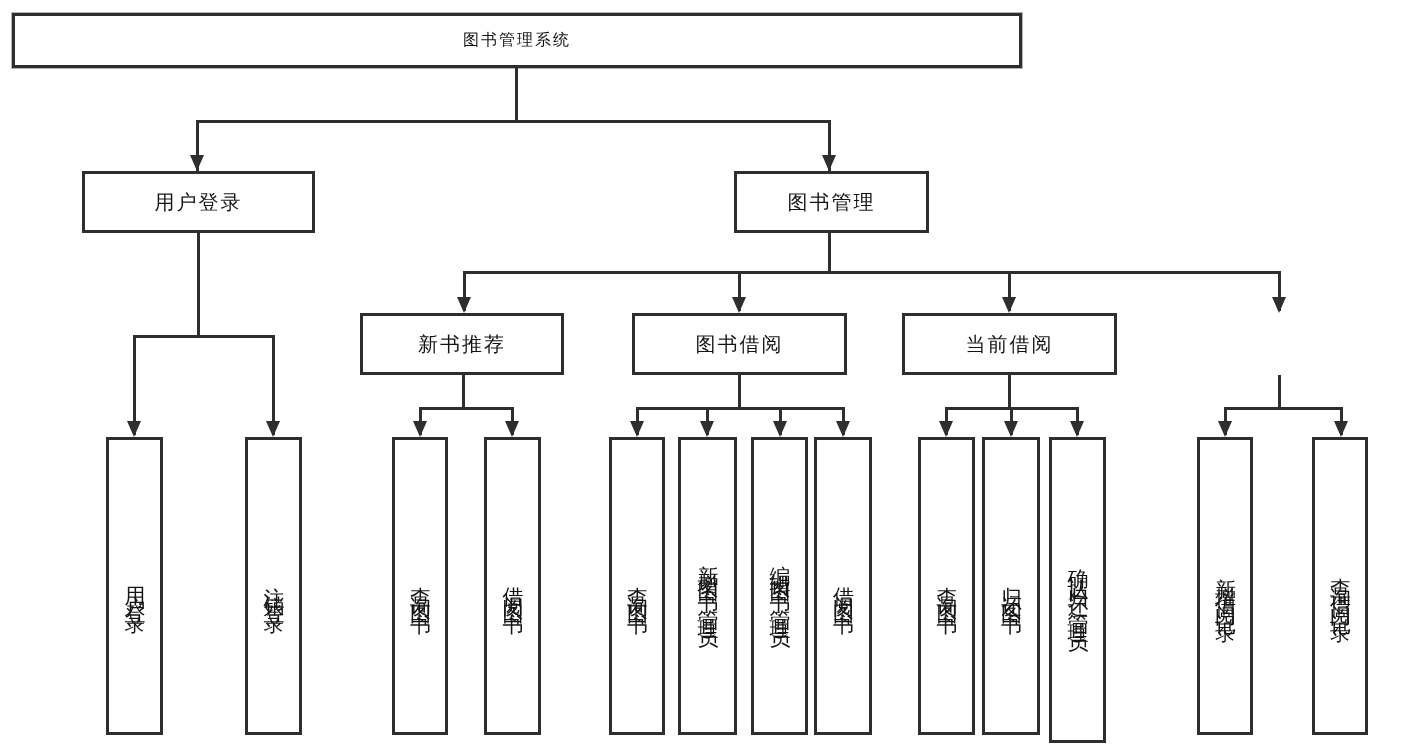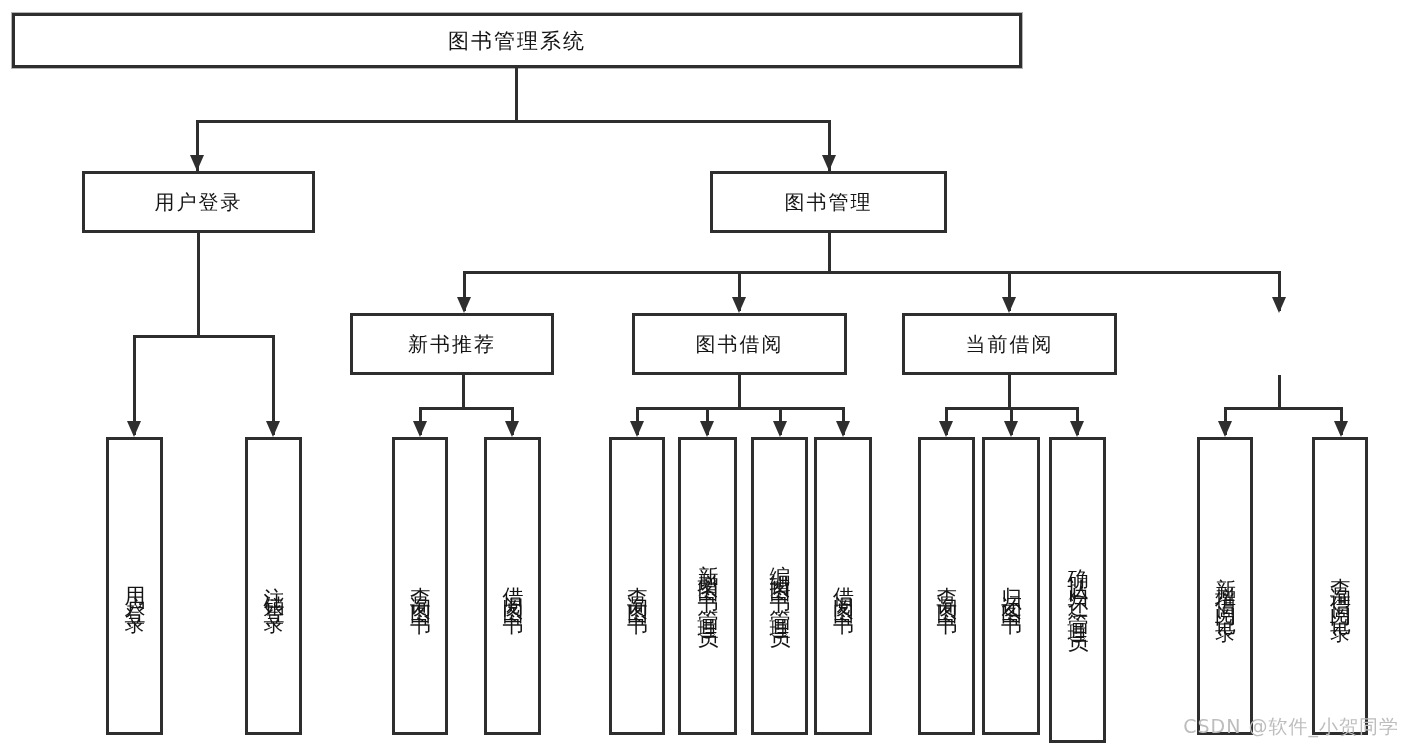--- a/index.html
+++ b/index.html
@@ -15,21 +15,21 @@
     position:absolute;
     box-sizing:border-box;
     border:3px solid #2e2e2e;
     background:#fff;
     display:flex;
     align-items:center;
     justify-content:center;
     color:#141414;
   }
   .hbox{font-size:20px;letter-spacing:2px;}
-  .rootbox{font-size:21px;letter-spacing:2px;box-shadow:0 0 0 1px #b5b5b5;}
+  .rootbox{font-size:16px;letter-spacing:2px;box-shadow:0 0 0 1px #b5b5b5;}
   .vbox{
     writing-mode:vertical-rl;
     text-orientation:mixed;
     font-size:21px;
     letter-spacing:9px;
     line-height:1;
     padding-top:4px;
   }
   .vline,.hline{position:absolute;background:#2e2e2e;}
   .vline{width:3px;}
@@ -60,21 +60,21 @@
   <div class="vline" style="left:515px;top:68px;height:53px;"></div>
   <div class="hline" style="left:197px;top:120px;width:634px;"></div>
   <div class="vline" style="left:196px;top:120px;height:51px;"></div>
   <div class="arrow" style="left:190px;top:155px;"></div>
   <div class="vline" style="left:828px;top:120px;height:51px;"></div>
   <div class="arrow" style="left:822px;top:155px;"></div>
 
   <div class="box hbox" style="left:82px;top:171px;width:233px;height:62px;">
     <span>用户登录</span>
   </div>
-  <div class="box hbox" style="left:710px;top:171px;width:237px;height:62px;font-family:Liberation Mono, monospace;">
+  <div class="box hbox" style="left:734px;top:171px;width:195px;height:62px;font-family:Liberation Mono, monospace;">
     <span>图书管理</span>
   </div>
 
   <div class="vline" style="left:197px;top:233px;height:104px;"></div>
   <div class="hline" style="left:133px;top:335px;width:142px;"></div>
   <div class="vline" style="left:133px;top:335px;height:100px;"></div>
   <div class="arrow" style="left:127px;top:421px;"></div>
   <div class="vline" style="left:272px;top:335px;height:100px;"></div>
   <div class="arrow" style="left:266px;top:421px;"></div>
 
@@ -82,21 +82,21 @@
   <div class="hline" style="left:463px;top:271px;width:818px;"></div>
   <div class="vline" style="left:463px;top:271px;height:40px;"></div>
   <div class="arrow" style="left:457px;top:297px;"></div>
   <div class="vline" style="left:738px;top:271px;height:40px;"></div>
   <div class="arrow" style="left:732px;top:297px;"></div>
   <div class="vline" style="left:1008px;top:271px;height:40px;"></div>
   <div class="arrow" style="left:1002px;top:297px;"></div>
   <div class="vline" style="left:1278px;top:271px;height:40px;"></div>
   <div class="arrow" style="left:1272px;top:297px;"></div>
 
-  <div class="box hbox" style="left:350px;top:313px;width:204px;height:62px;">
+  <div class="box hbox" style="left:360px;top:313px;width:204px;height:62px;">
     <span>新书推荐</span>
   </div>
   <div class="box hbox" style="left:902px;top:313px;width:215px;height:62px;">
     <span>当前借阅</span>
   </div>
   <div class="box hbox" style="left:632px;top:313px;width:215px;height:62px;">
     <span>图书借阅</span>
   </div>
 
   <div class="vline" style="left:462px;top:375px;height:34px;"></div>
@@ -170,15 +170,14 @@
     <span>确认归还（管理员）</span>
   </div>
 
   <div class="box vbox" style="left:1197px;top:437px;width:56px;height:298px;">
     <span>新增借阅记录</span>
   </div>
   <div class="box vbox" style="left:1312px;top:437px;width:56px;height:298px;">
     <span>查询借阅记录</span>
   </div>
 
-  <div class="watermark">CSDN @软件_小贺同学</div>
 
 </div>
 
 </body></html>

